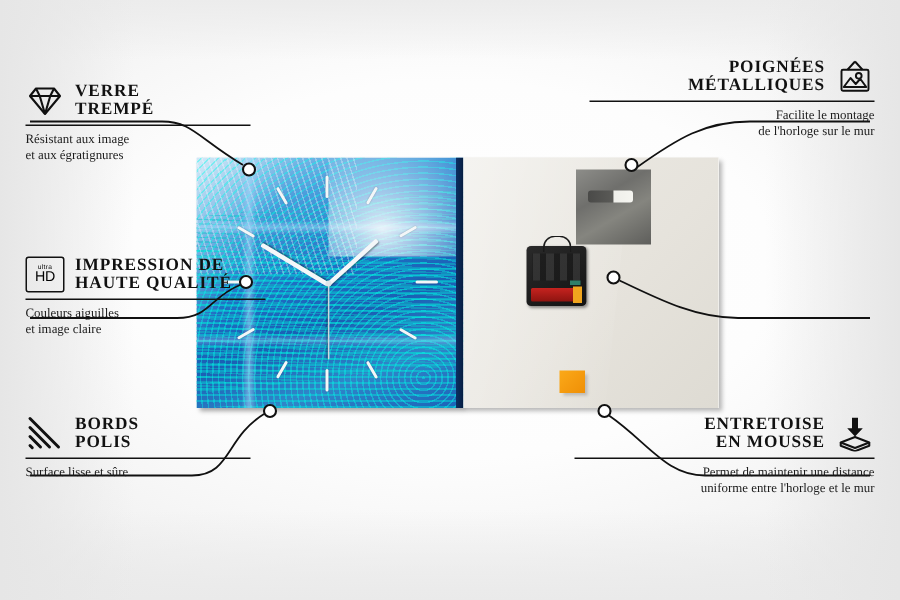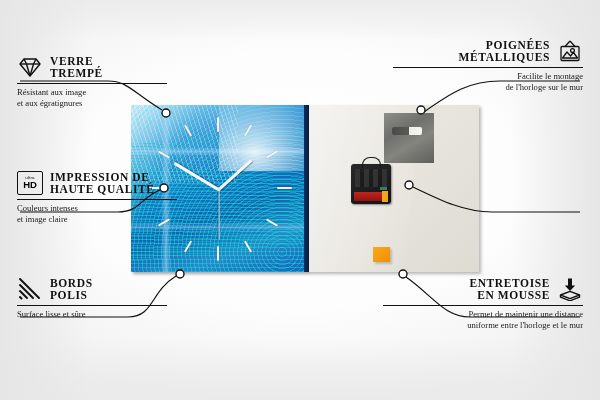--- a/index.html
+++ b/index.html
@@ -146,21 +146,21 @@
   .feat.right .sub{text-align:right;}
   .ico{flex:0 0 auto;width:26px;height:26px;display:flex;align-items:center;justify-content:center;}
   .ico svg{display:block;}
 
   .hdbox{
     width:24px;height:22px;border:1.6px solid #111;border-radius:2px;
     display:flex;flex-direction:column;align-items:center;justify-content:center;
     font-family:"Liberation Sans",sans-serif;line-height:1;
   }
   .hdbox .u{font-size:4.4px;letter-spacing:.2px;}
-  .hdbox .h{font-size:9.5px;font-weight:bold;letter-spacing:-.2px;}
+  .hdbox .h{font-size:9.5px;font-weight:normal;letter-spacing:-.2px;}
 
   #links{position:absolute;left:0;top:0;width:600px;height:400px;pointer-events:none;}
 </style>
 </head>
 <body>
 
 <div id="stage">
   <div class="vig-t"></div>
   <div class="vig-b"></div>
   <div class="vig-l"></div>
@@ -267,21 +267,21 @@
           <span class="u">ultra</span>
           <span class="h">HD</span>
         </span>
       </span>
       <span class="title">
         <span>IMPRESSION DE</span><br><span>HAUTE QUALITÉ</span>
       </span>
     </div>
     <div class="rule" style="width:160px;"></div>
     <div class="sub">
-      <span>Couleurs intenses</span><br><span>et image claire</span>
+      <span>Couleurs aiguilles</span><br><span>et image claire</span>
     </div>
   </div>
 
   <div class="feat right" style="left:393px;top:38px;">
     <div class="head">
       <span class="title">
         <span>POIGNÉES</span><br><span>MÉTALLIQUES</span>
       </span>
       <span class="ico">
         <svg width="26" height="24" viewBox="0 0 26 24">

